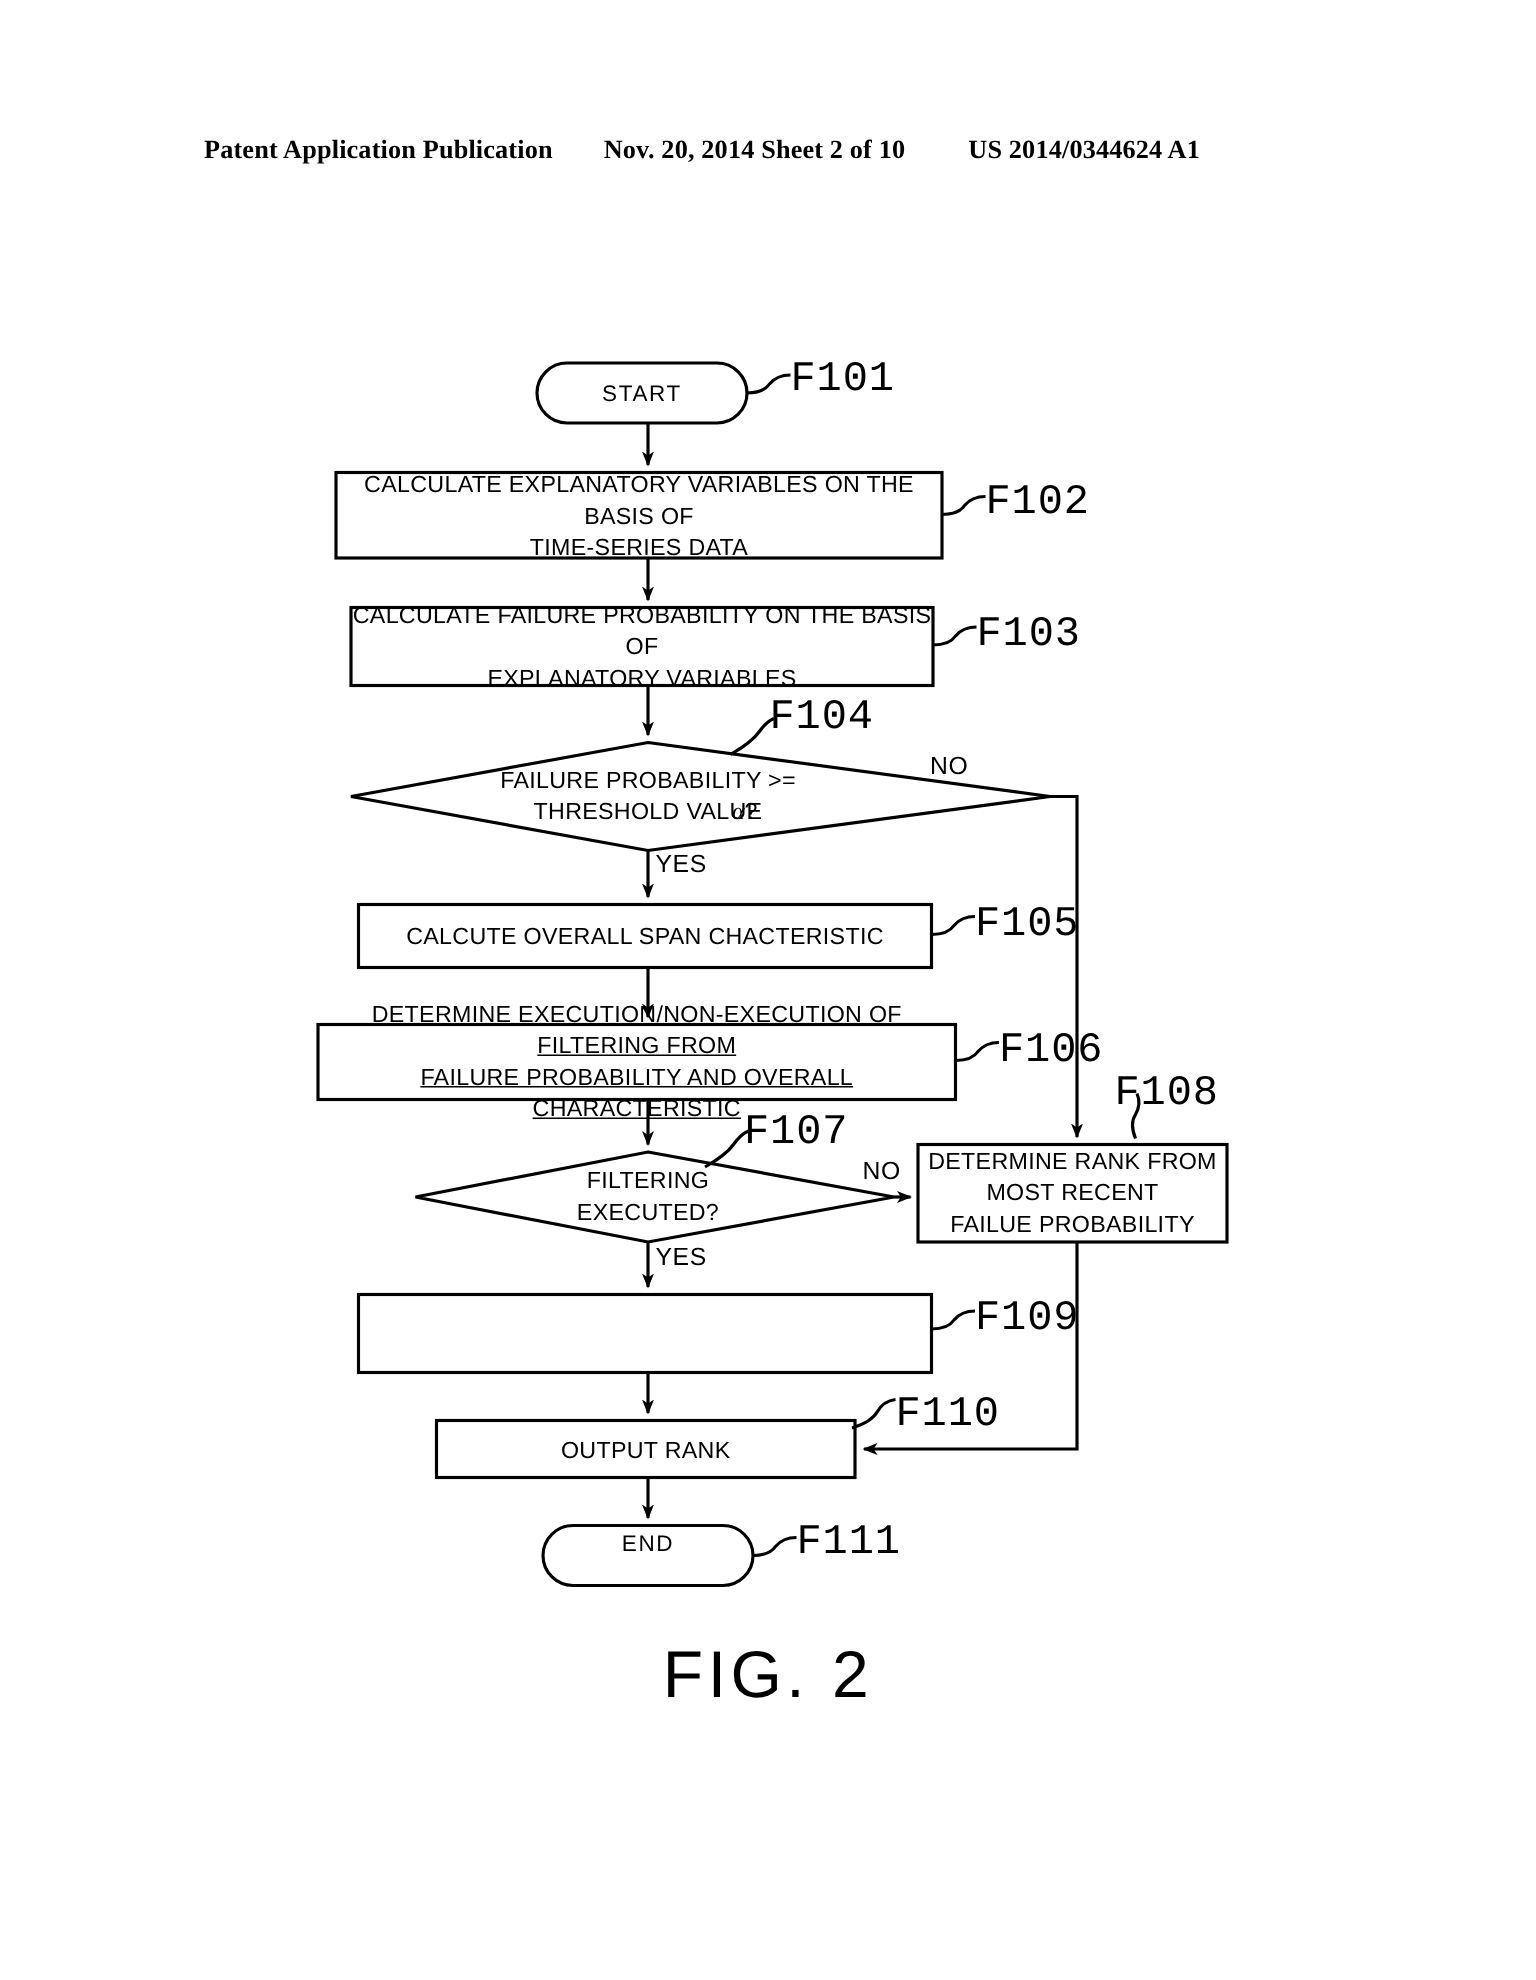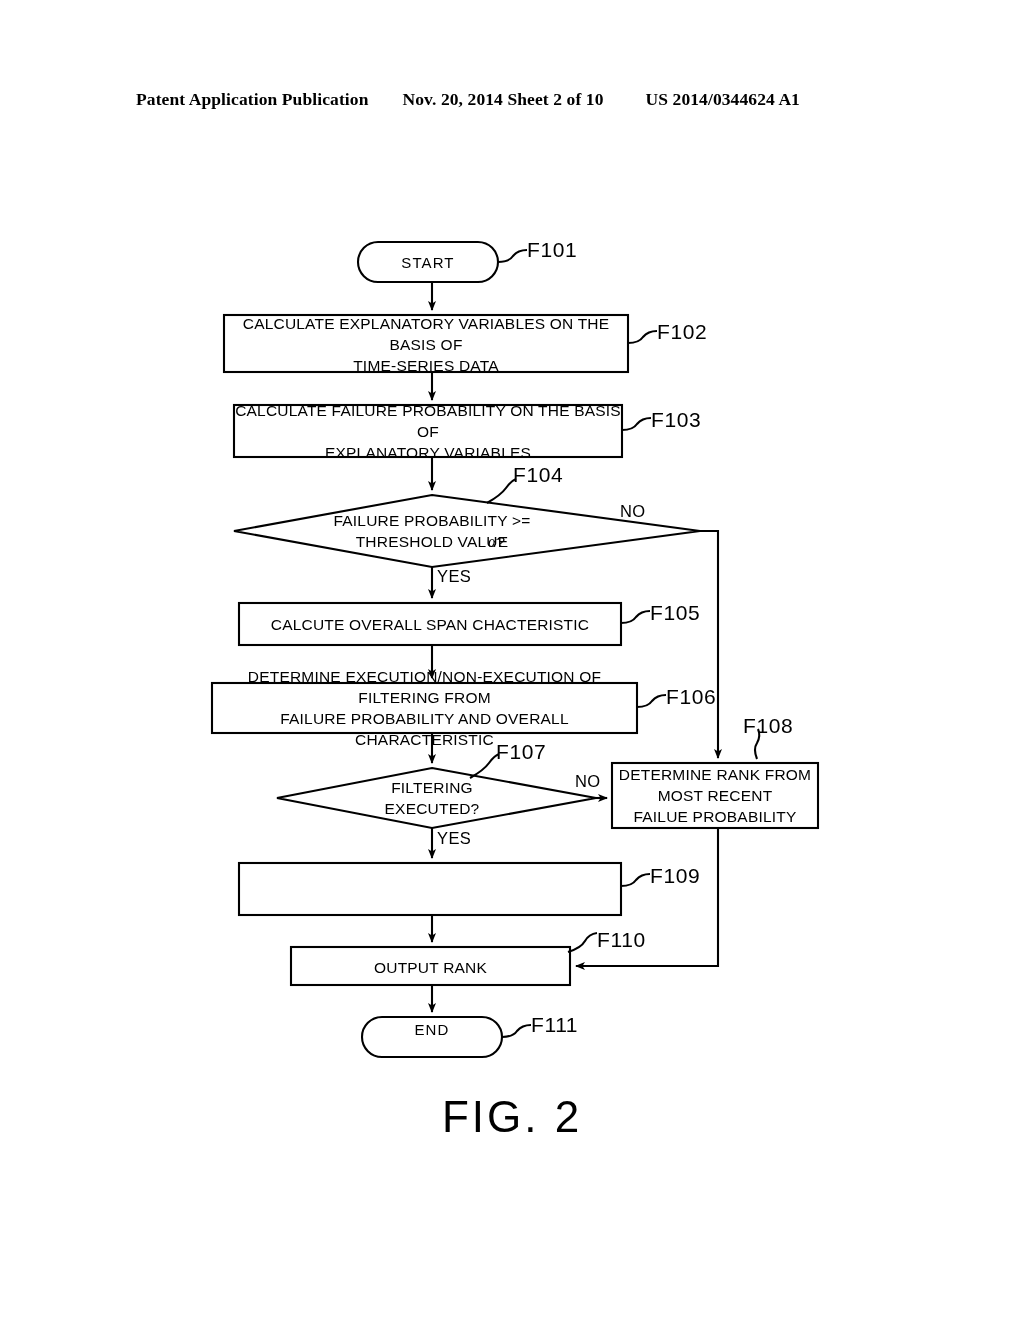--- a/index.html
+++ b/index.html
@@ -64,22 +64,22 @@
     line-height: 21px;
     letter-spacing: 0.2px;
     white-space: pre-line;
     pointer-events: none;
   }
   .terminal-text { font-size: 15px; letter-spacing: 1.1px; }
   .decision-text { font-size: 15.5px; line-height: 21px; }
 
   .ref-label {
     position: absolute;
-    font-family: Liberation Sans, sans-serif;
-    font-size: 21px;
+    font-family: Liberation Mono, monospace;
+    font-size: 28px;
     letter-spacing: 0.6px;
     white-space: nowrap;
   }
   .branch-label {
     position: absolute;
     font-family: "Liberation Sans", sans-serif;
     font-size: 16.5px;
     letter-spacing: 0.4px;
     white-space: nowrap;
   }
@@ -178,21 +178,21 @@
   <div class="node-text decision-text" style="left:292px; top:502px; width:280px; height:58px; flex-direction:column;">
     <span style="white-space:pre-line;">FAILURE PROBABILITY &gt;=
 THRESHOLD VALUE</span>
   </div>
   <div style="position:absolute; left:488px; top:533px; font-size:15.5px; font-family:'Liberation Sans',sans-serif;">
     <span class="alpha-ital">α</span><span>?</span>
   </div>
 
   <div class="node-text" style="left:239px; top:603px; width:382px; height:42px;">CALCUTE OVERALL SPAN CHACTERISTIC</div>
 
-  <div class="node-text" style="left:212px; top:683px; width:425px; height:50px;">DETERMINE EXECUTION/NON-EXECUTION OF FILTERING FROM
+  <div class="node-text" style="left:212px; top:683px; width:425px; height:50px;text-decoration:underline;">DETERMINE EXECUTION/NON-EXECUTION OF FILTERING FROM
 FAILURE PROBABILITY AND OVERALL CHARACTERISTIC</div>
 
   <div class="node-text decision-text" style="left:332px; top:775px; width:200px; height:46px;">FILTERING
 EXECUTED?</div>
 
   <div class="node-text" style="left:612px; top:763px; width:206px; height:65px;">DETERMINE RANK FROM
 MOST RECENT
 FAILUE PROBABILITY</div>
 
 

